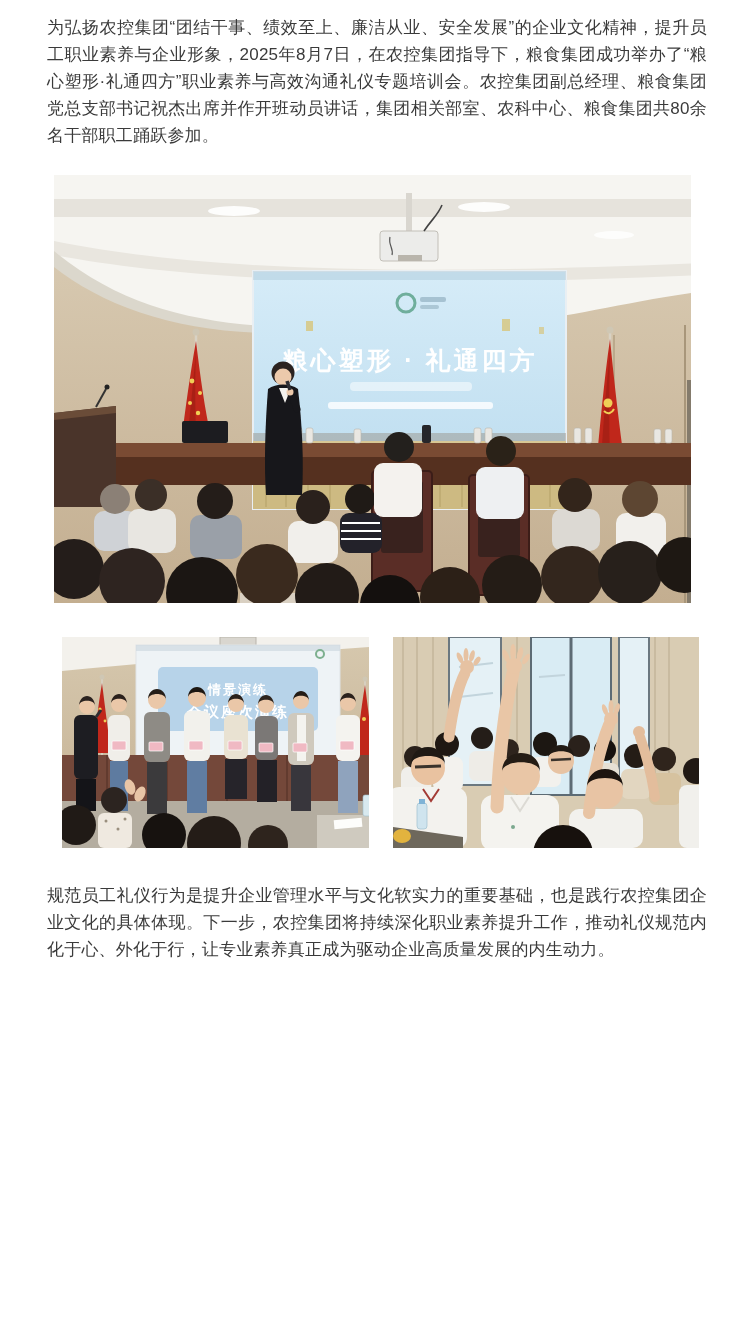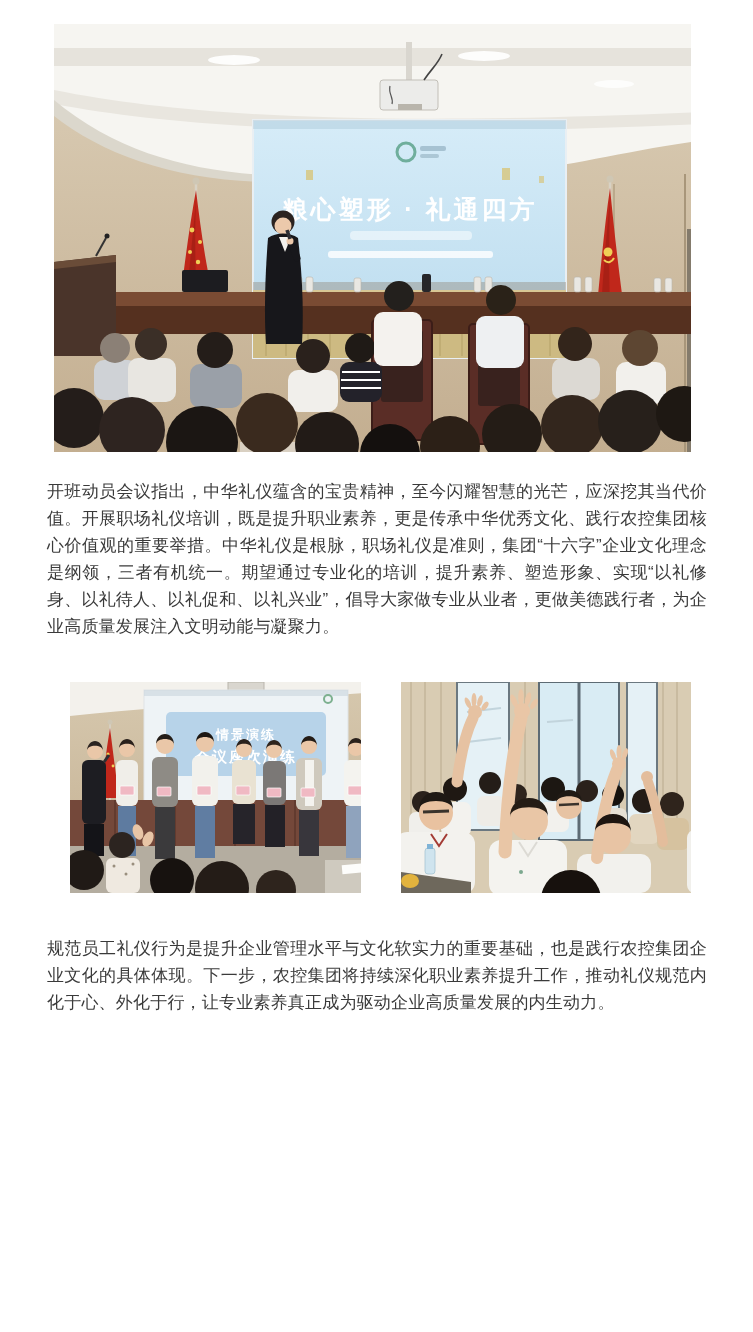--- a/index.html
+++ b/index.html
@@ -4,28 +4,29 @@
 <style>
   html,body{margin:0;padding:0;background:#ffffff;}
   body{width:753px;height:1332px;overflow:hidden;position:relative;
        font-family:"Liberation Sans","DejaVu Sans",sans-serif;}
   .article{padding:14px 46px 0 47px;}
   .article p{margin:0 0 26px 0;font-size:17px;line-height:27px;color:#3a3a3a;
              text-align:justify;letter-spacing:0.2px;}
   .photo{display:block;margin:10px 0 26px 7px;overflow:hidden;}
   .photo svg{display:block;}
   .photo-row{display:flex;gap:8px;margin:14px 0 26px 7px;}
-  .photo-row .photo{margin:16px;}
+  .photo-row .photo{margin:8px;}
   svg text{font-family:"Liberation Sans","DejaVu Sans",sans-serif;}
 </style>
 </head>
 <body>
 
 <div class="article">
 
+  <p>为弘扬农控集团“团结干事、绩效至上、廉洁从业、安全发展”的企业文化精神，提升员工职业素养与企业形象，2025年8月7日，在农控集团指导下，粮食集团成功举办了“粮心塑形·礼通四方”职业素养与高效沟通礼仪专题培训会。农控集团副总经理、粮食集团党总支部书记祝杰出席并作开班动员讲话，集团相关部室、农科中心、粮食集团共80余名干部职工踊跃参加。</p>
 
   <figure class="photo" style="width:637px;height:428px;text-align:center;">
     <svg viewBox="0 0 651 428" width="651" height="428" preserveAspectRatio="none">
       <defs>
         <linearGradient id="wallg" x1="0" y1="0" x2="0" y2="1">
           <stop offset="0" stop-color="#dccfb8"></stop>
             <stop offset="1" stop-color="#c3ae90"></stop>
         </linearGradient>
         <linearGradient id="slideg" x1="0" y1="0" x2="0" y2="1">
           <stop offset="0" stop-color="#d6ecf8"></stop>
@@ -195,21 +196,20 @@
         <circle cx="336" cy="430" r="30" fill="#14100e"></circle>
         <circle cx="396" cy="422" r="30" fill="#2c2017"></circle>
         <circle cx="458" cy="410" r="30" fill="#241c16"></circle>
         <circle cx="518" cy="402" r="31" fill="#33261d"></circle>
         <circle cx="576" cy="398" r="32" fill="#27201b"></circle>
         <circle cx="630" cy="390" r="28" fill="#1e1813"></circle>
       </g>
     </svg>
   </figure>
 
-  <p>开班动员会议指出，中华礼仪蕴含的宝贵精神，至今闪耀智慧的光芒，应深挖其当代价值。开展职场礼仪培训，既是提升职业素养，更是传承中华优秀文化、践行农控集团核心价值观的重要举措。中华礼仪是根脉，职场礼仪是准则，集团“十六字”企业文化理念是纲领，三者有机统一。期望通过专业化的培训，提升素养、塑造形象、实现“以礼修身、以礼待人、以礼促和、以礼兴业”，倡导大家做专业从业者，更做美德践行者，为企业高质量发展注入文明动能与凝聚力。</p>
 
   <div class="photo-row">
 
     <figure class="photo" style="width:321px;height:211px;">
       <svg viewBox="0 0 321 211" width="321" height="211" preserveAspectRatio="none">
         <defs>
           <linearGradient id="wall2" x1="0" y1="0" x2="0" y2="1">
             <stop offset="0" stop-color="#d6c8ae"></stop>
               <stop offset="1" stop-color="#c4b092"></stop>
           </linearGradient>

